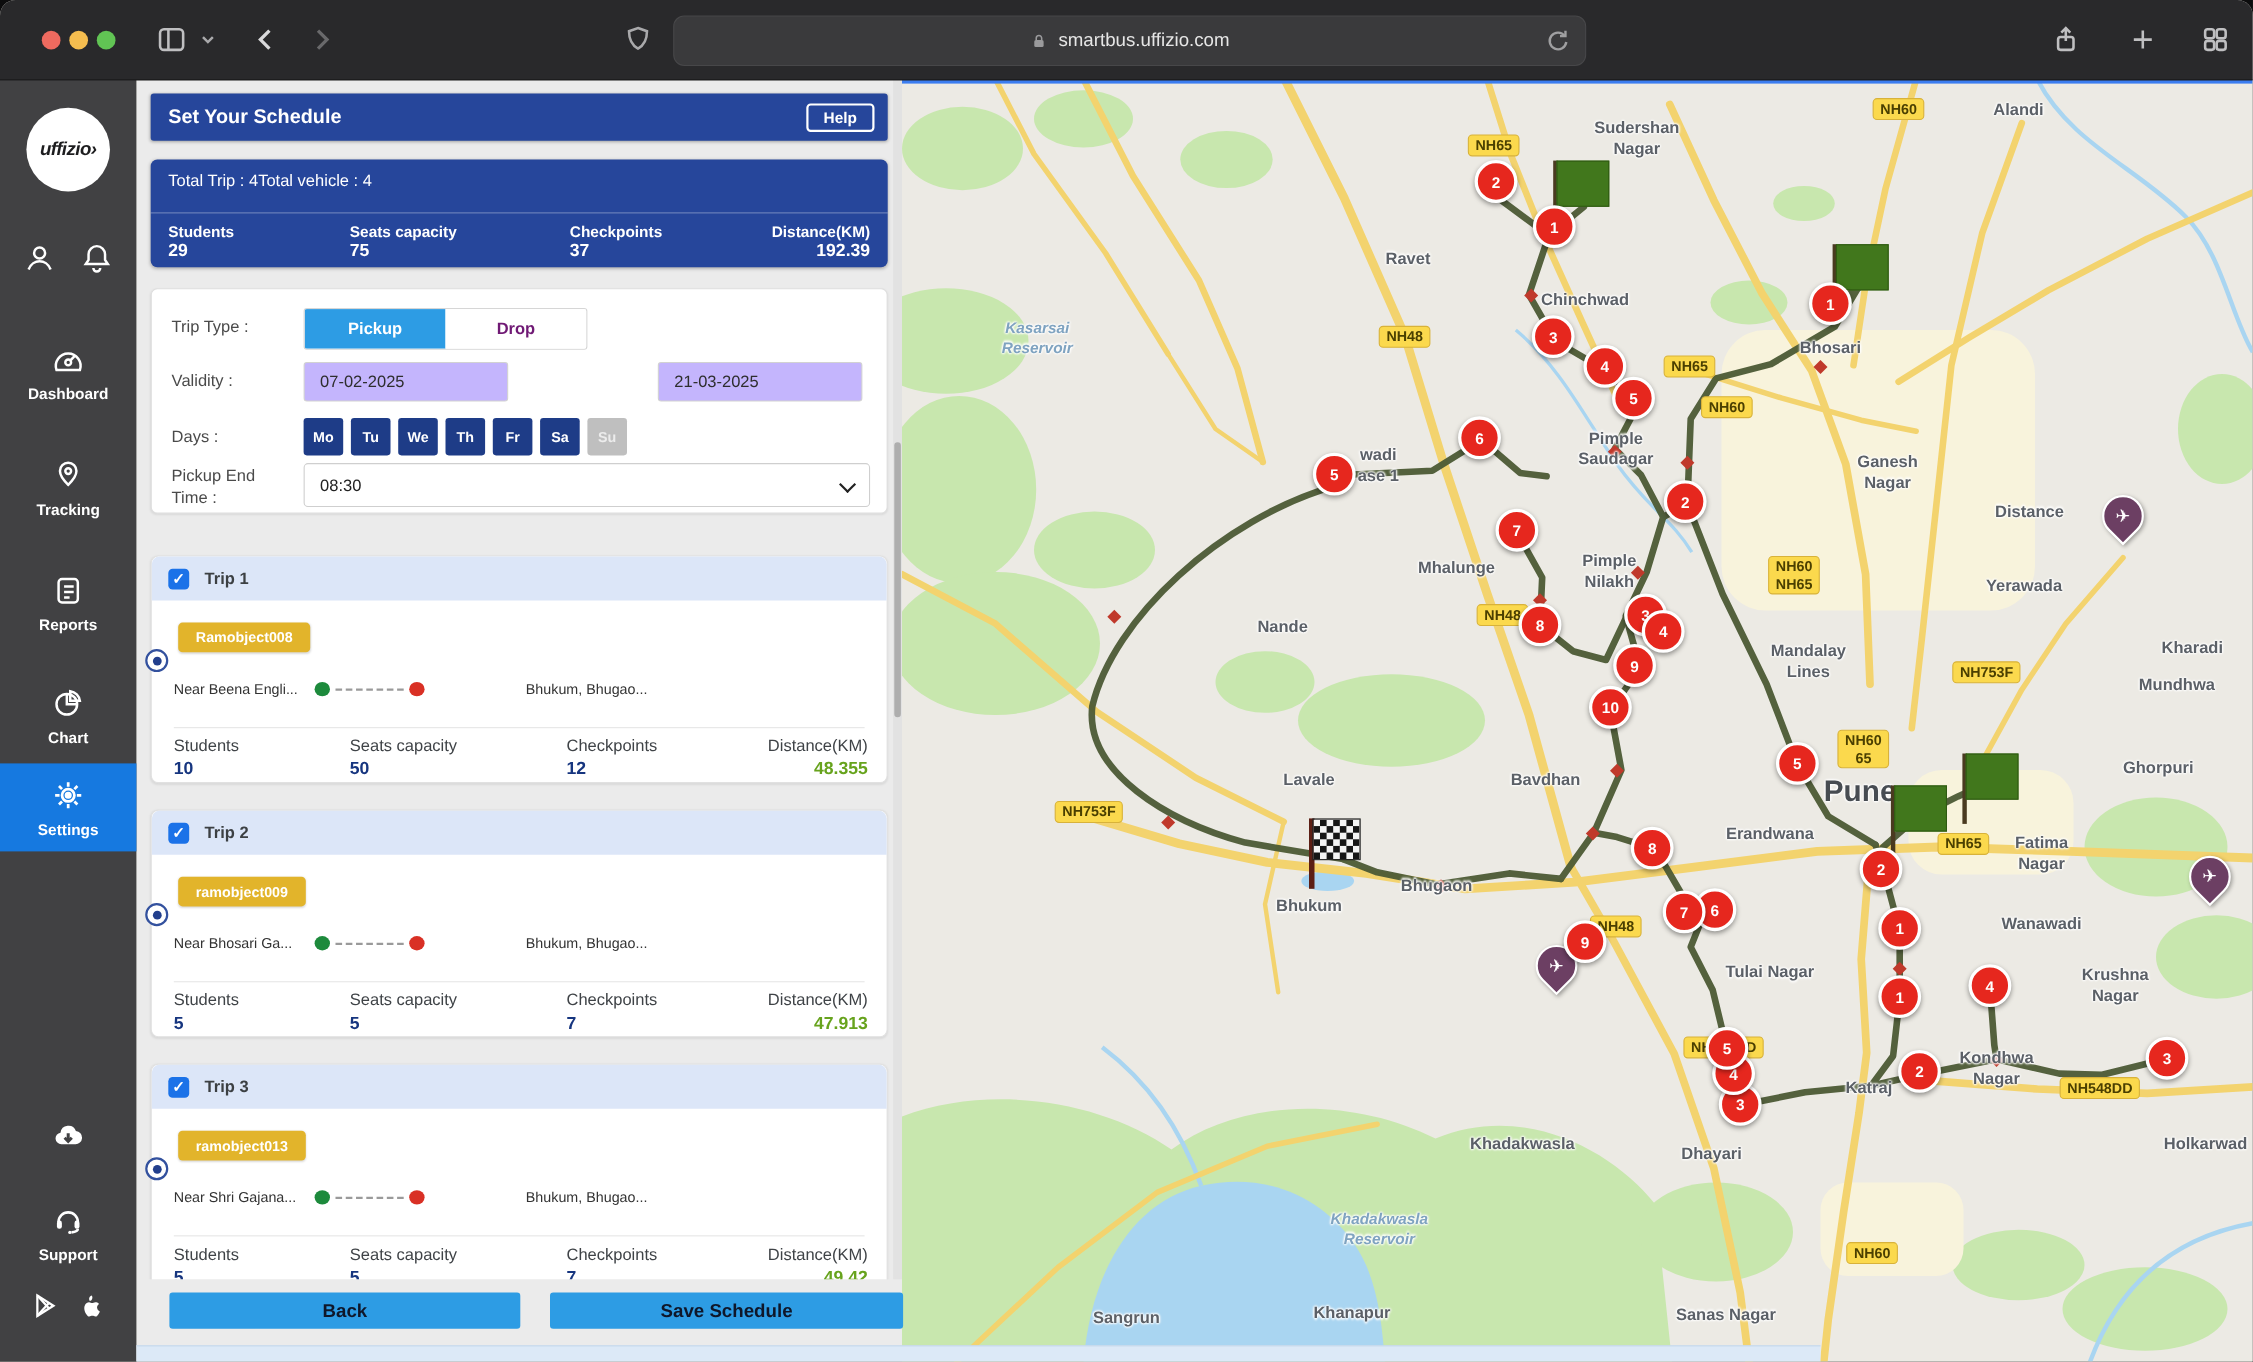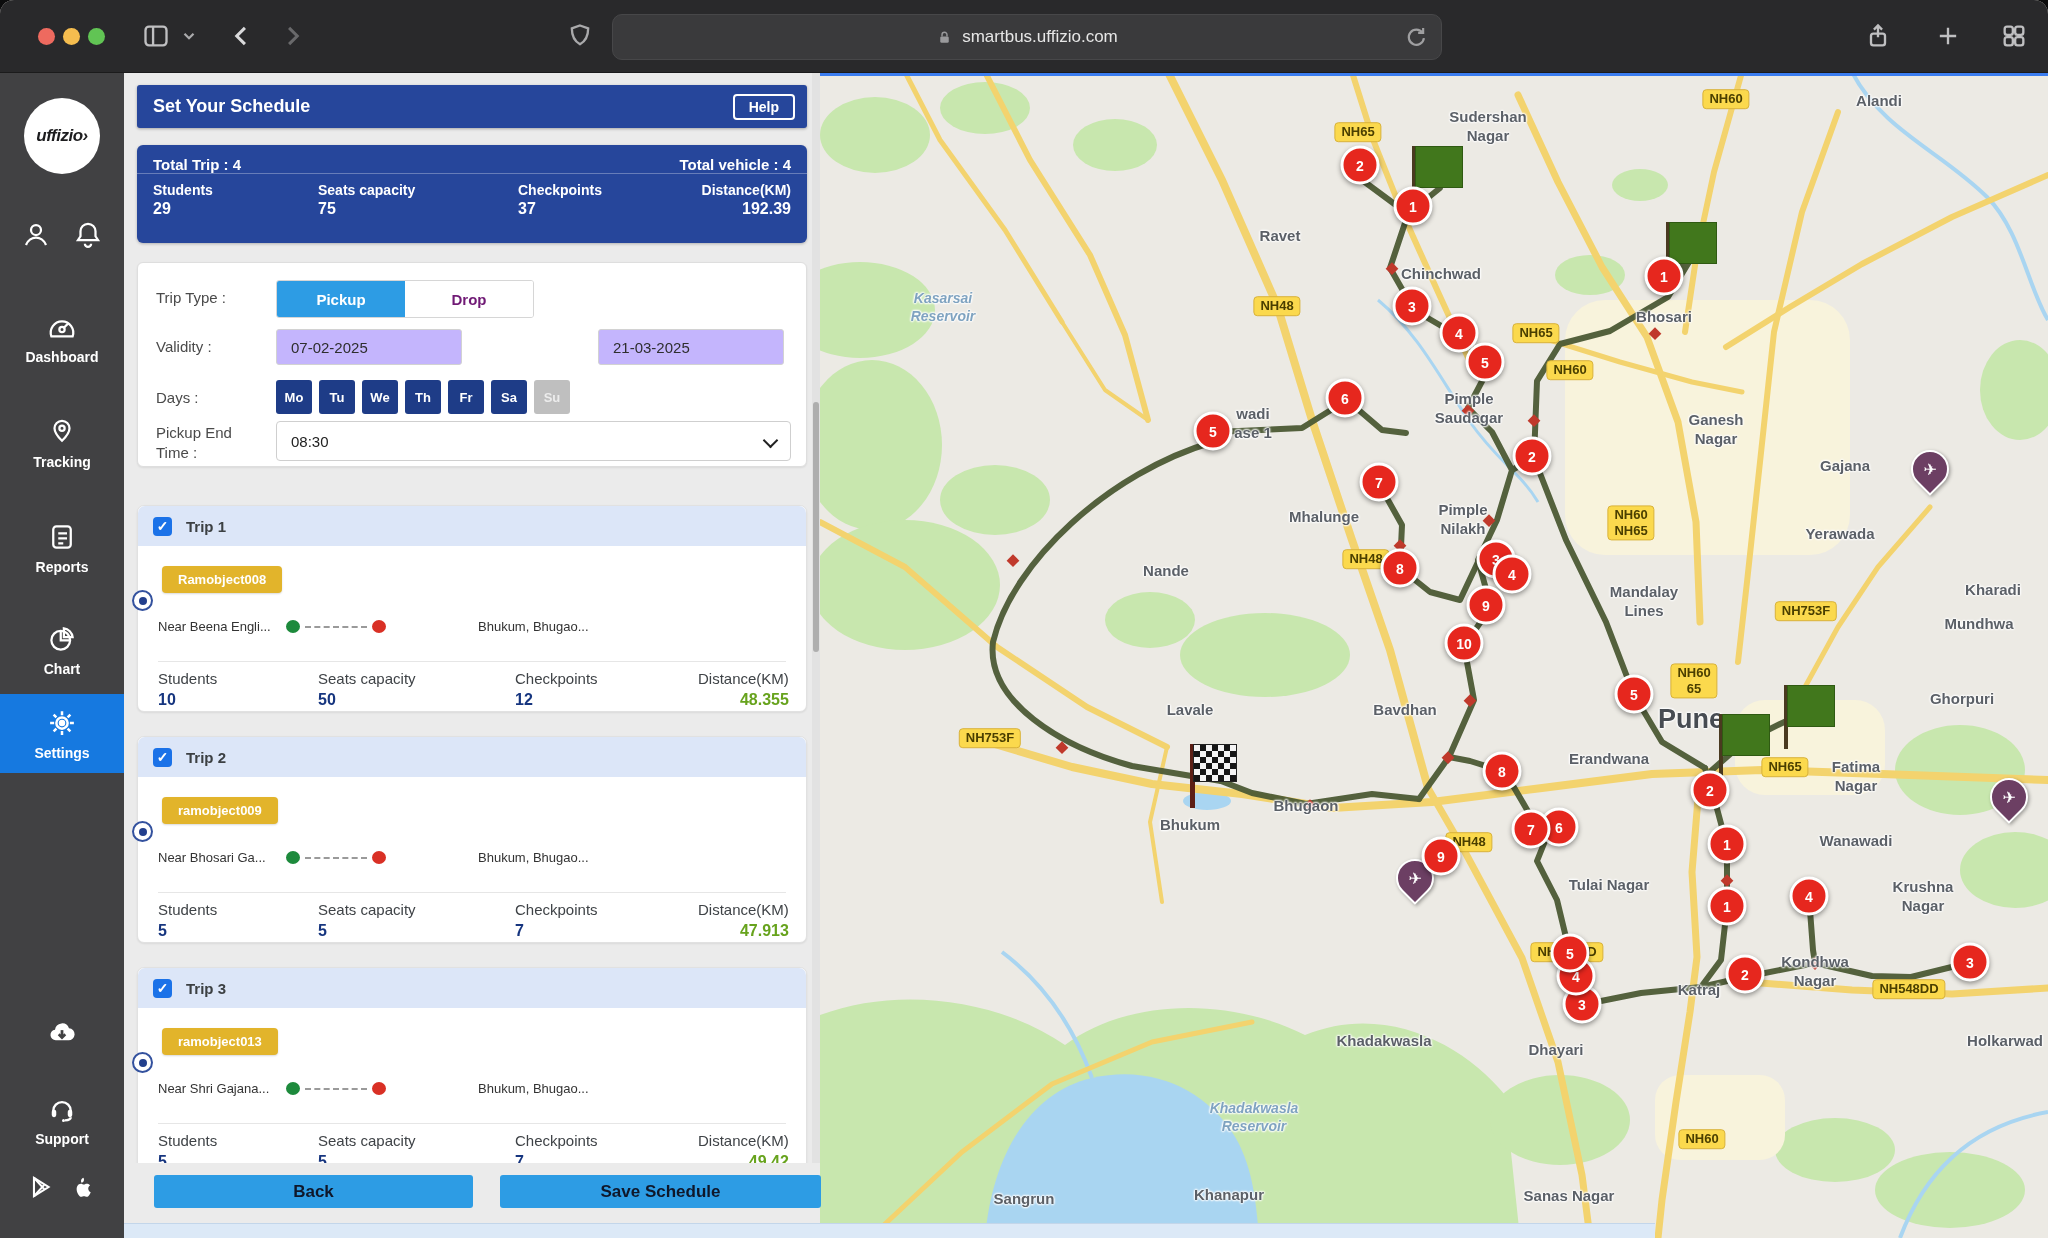--- a/index.html
+++ b/index.html
@@ -25,21 +25,21 @@
 
   
   .panel{position:absolute;left:124px;top:72px;width:696px;bottom:0;background:#EBEBEB;z-index:30;}
   .panel-scroll{position:absolute;left:0;top:0;width:688px;height:1091px;overflow:hidden;}
   .vscroll{position:absolute;right:0;top:0;width:8px;height:1091px;background:#E2E2E2;}
   .vthumb{position:absolute;left:1px;width:6px;top:330px;height:250px;background:#AEAEAE;border-radius:3px;}
   .card{position:absolute;left:13px;width:670px;box-sizing:border-box;}
   .phead{top:13px;height:43px;background:#26469B;border-radius:3px;box-shadow:0 1px 3px rgba(0,0,0,.3);display:flex;align-items:center;justify-content:space-between;padding:0 12px 0 16px;color:#fff;font-size:18px;font-weight:bold;}
   .help{background:none;border:2px solid #fff;border-radius:4px;color:#fff;font-weight:bold;font-size:14px;padding:3px 14px;font-family:inherit;}
   .summary{top:73px;height:98px;background:#26469B;border-radius:6px;box-shadow:0 1px 3px rgba(0,0,0,.25);color:#fff;}
-  .srow1{display:flex;justify-content:space-between;padding:11px 16px 0;font-size:15px;font-weight:bold;border-bottom:1px solid rgba(255,255,255,.3);}
+  .srow1{display:flex;justify-content:flex-start;padding:11px 16px 20px;font-size:15px;font-weight:normal;border-bottom:1px solid rgba(255,255,255,.3);}
   .sgrid{display:grid;grid-template-columns:165px 200px 175px 1fr;padding:8px 16px 0;}
   .scol .l{font-size:14px;font-weight:bold;display:block;}
   .scol .v{font-size:16px;font-weight:bold;display:block;margin-top:2px;}
   .scol.right{text-align:right;}
   .form-card{top:190px;height:205px;background:#fff;border:1px solid #DEDEDE;border-radius:6px;box-shadow:0 1px 2px rgba(0,0,0,.08);}
   .frow{position:absolute;left:18px;right:18px;}
   .flabel{position:absolute;left:0;top:8px;font-size:15px;color:#4a4a4a;width:110px;line-height:1.3;}
   .fctrl{position:absolute;left:120px;top:0;}
   .seg{display:flex;border:1px solid #D6D6D6;border-radius:3px;overflow:hidden;width:256px;}
   .seg .opt{width:128px;height:36px;display:flex;align-items:center;justify-content:center;font-size:15px;font-weight:bold;background:#fff;color:#701a75;}
@@ -541,33 +541,33 @@
         <div class="road-badge" style="left: 546px; top: 487px;">NH48</div>
         <div class="road-badge" style="left: 986px; top: 539px;">NH753F</div>
         <div class="road-badge" style="left: 170px; top: 666px;">NH753F</div>
         <div class="road-badge" style="left: 874px; top: 609px;">NH60
 65</div>
         <div class="road-badge" style="left: 965px; top: 695px;">NH65</div>
         <div class="road-badge" style="left: 649px; top: 770px;">NH48</div>
         <div class="road-badge" style="left: 747px; top: 880px;">NH548DD</div>
         <div class="road-badge" style="left: 1089px; top: 917px;">NH548DD</div>
         <div class="road-badge" style="left: 882px; top: 1067px;">NH60</div>
-        <div class="place-label" style="left: 1015px; top: 29px; margin-left: 44px;">Alandi</div>
+        <div class="place-label" style="left: 1015px; top: 29px;">Alandi</div>
         <div class="place-label" style="left: 668px; top: 55px;">Sudershan
 Nagar</div>
         <div class="place-label" style="left: 460px; top: 164px;">Ravet</div>
         <div class="place-label water" style="left: 123px; top: 235px;">Kasarsai
 Reservoir</div>
         <div class="place-label" style="left: 601px; top: 202px; margin-left: 20px;">Chinchwad</div>
         <div class="place-label" style="left: 844px; top: 245px;">Bhosari</div>
         <div class="place-label" style="left: 649px; top: 337px;">Pimple
 Saudagar</div>
         <div class="place-label" style="left: 896px; top: 358px;">Ganesh
 Nagar</div>
-        <div class="place-label" style="left: 1025px; top: 394px;">Gajana</div>
+        <div class="place-label" style="left: 1025px; top: 394px;">Distance</div>
         <div class="place-label" style="left: 433px; top: 352px;">wadi
 ase 1</div>
         <div class="place-label" style="left: 1020px; top: 462px;">Yerawada</div>
         <div class="place-label" style="left: 1173px; top: 518px;">Kharadi</div>
         <div class="place-label" style="left: 504px; top: 445px;">Mhalunge</div>
         <div class="place-label" style="left: 643px; top: 448px;">Pimple
 Nilakh</div>
         <div class="place-label" style="left: 824px; top: 530px;">Mandalay
 Lines</div>
         <div class="place-label" style="left: 346px; top: 499px;">Nande</div>

